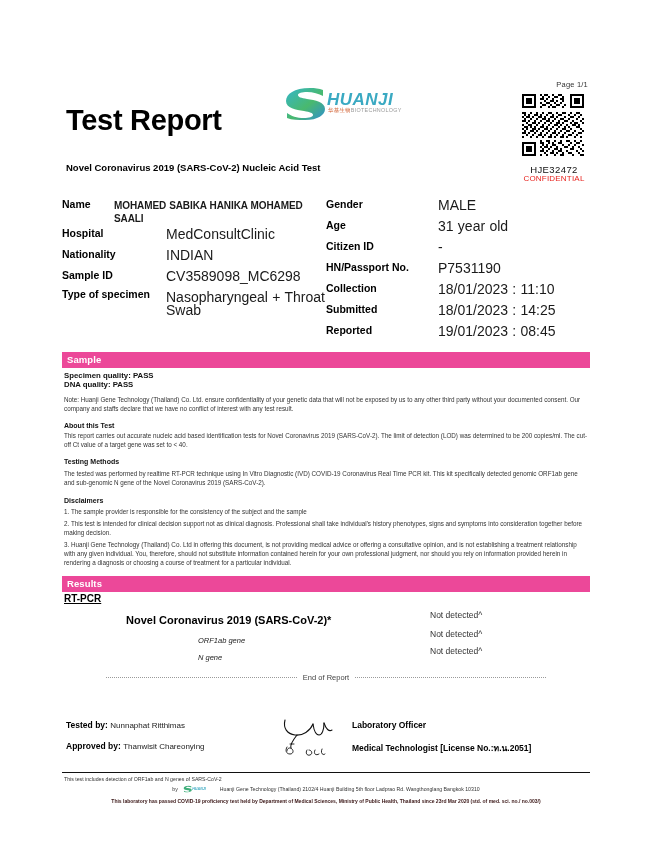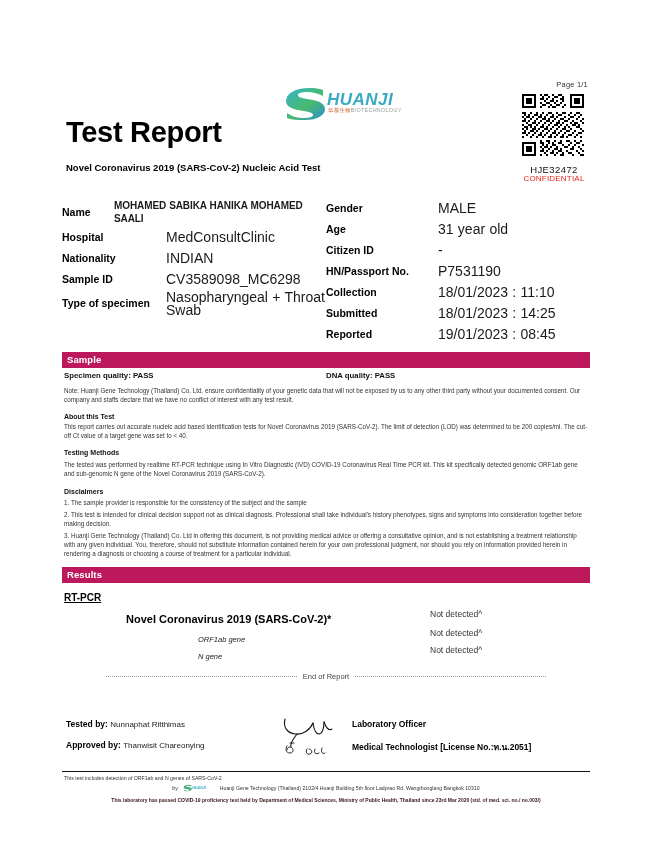--- a/index.html
+++ b/index.html
@@ -20,67 +20,67 @@
   .pageno{
     position:absolute;right:2px;top:22px;
     font-size:7.5px;color:#333;letter-spacing:.2px;
   }
   .qrwrap{position:absolute;right:2px;top:34px;width:68px;text-align:center;}
   .qr{width:66px;height:66px;display:block;}
   .qrcode{font-size:9.5px;color:#111;margin-top:6px;letter-spacing:.4px;}
   .conf{font-size:8px;color:#e8231e;letter-spacing:.2px;margin-top:-1px;}
 
   .title{
-    position:absolute;left:4px;top:58px;
+    position:absolute;left:4px;top:46px;
     font-size:29px;font-weight:bold;color:#000;letter-spacing:-.3px;
   }
   .subtitle{
     position:absolute;left:4px;top:104px;
     font-size:9.5px;font-weight:bold;color:#000;
   }
 
   
   .info{margin-top:18px;display:flex;}
   .col{width:50%;}
-  .row{display:flex;align-items:center;min-height:21px;}
+  .row{display:flex;align-items:flex-start;min-height:21px;}
   .lbl{
     font-size:10.5px;font-weight:bold;color:#000;
     width:104px;flex:0 0 104px;line-height:12px;padding-top:2px;
   }
   .col.right .lbl{width:112px;flex:0 0 112px;}
   .val{
     font-size:14px;color:#1a1a1a;line-height:13px;padding-top:3px;
     word-spacing:.4px;
   }
   .row.name .lbl{width:52px;flex:0 0 52px;}
   .row.name .val{font-size:10px;font-weight:bold;letter-spacing:-.1px;}
   .lbl.two{line-height:11px;padding-top:1px;}
 
   
   .bar{
-    background:#be185d;color:#fff;font-weight:bold;font-size:9.5px;
+    background:#ec4899;color:#fff;font-weight:bold;font-size:9.5px;
     padding:2px 5px 3px;margin-top:9px;letter-spacing:.1px;
   }
-  .qualrow{display:flex;padding:3px 2px 2px;}
+  .qualrow{display:flex;padding:3px 2px 2px;flex-direction:column;}
   .qual{font-size:7.8px;font-weight:bold;color:#111;}
   .qual:first-child{width:50%;}
 
   .note{
     font-size:6.3px;color:#333;line-height:8.6px;margin-top:5px;
     padding:0 2px;text-align:left;
   }
   .h4{font-size:7px;font-weight:bold;color:#111;margin-top:9px;padding:0 2px;}
   .para{font-size:6.3px;color:#333;line-height:8.6px;margin-top:3px;padding:0 2px;}
   .para.gap{margin-top:5px;}
   .dlist .para{margin-top:4px;}
 
   
   .rtpcr{
     font-size:10px;font-weight:bold;color:#000;text-decoration:underline;
-    margin-top:9px;padding-left:2px;
+    margin-top:1px;padding-left:2px;
   }
   .resname{padding-left:64px;}
   .resname.main{
     font-size:11px;font-weight:bold;color:#000;
   }
   .resname.gene{
     font-size:7.5px;font-style:italic;color:#222;padding-left:136px;
   }
   .resval{
     position:absolute;left:368px;font-size:8.5px;color:#333;

